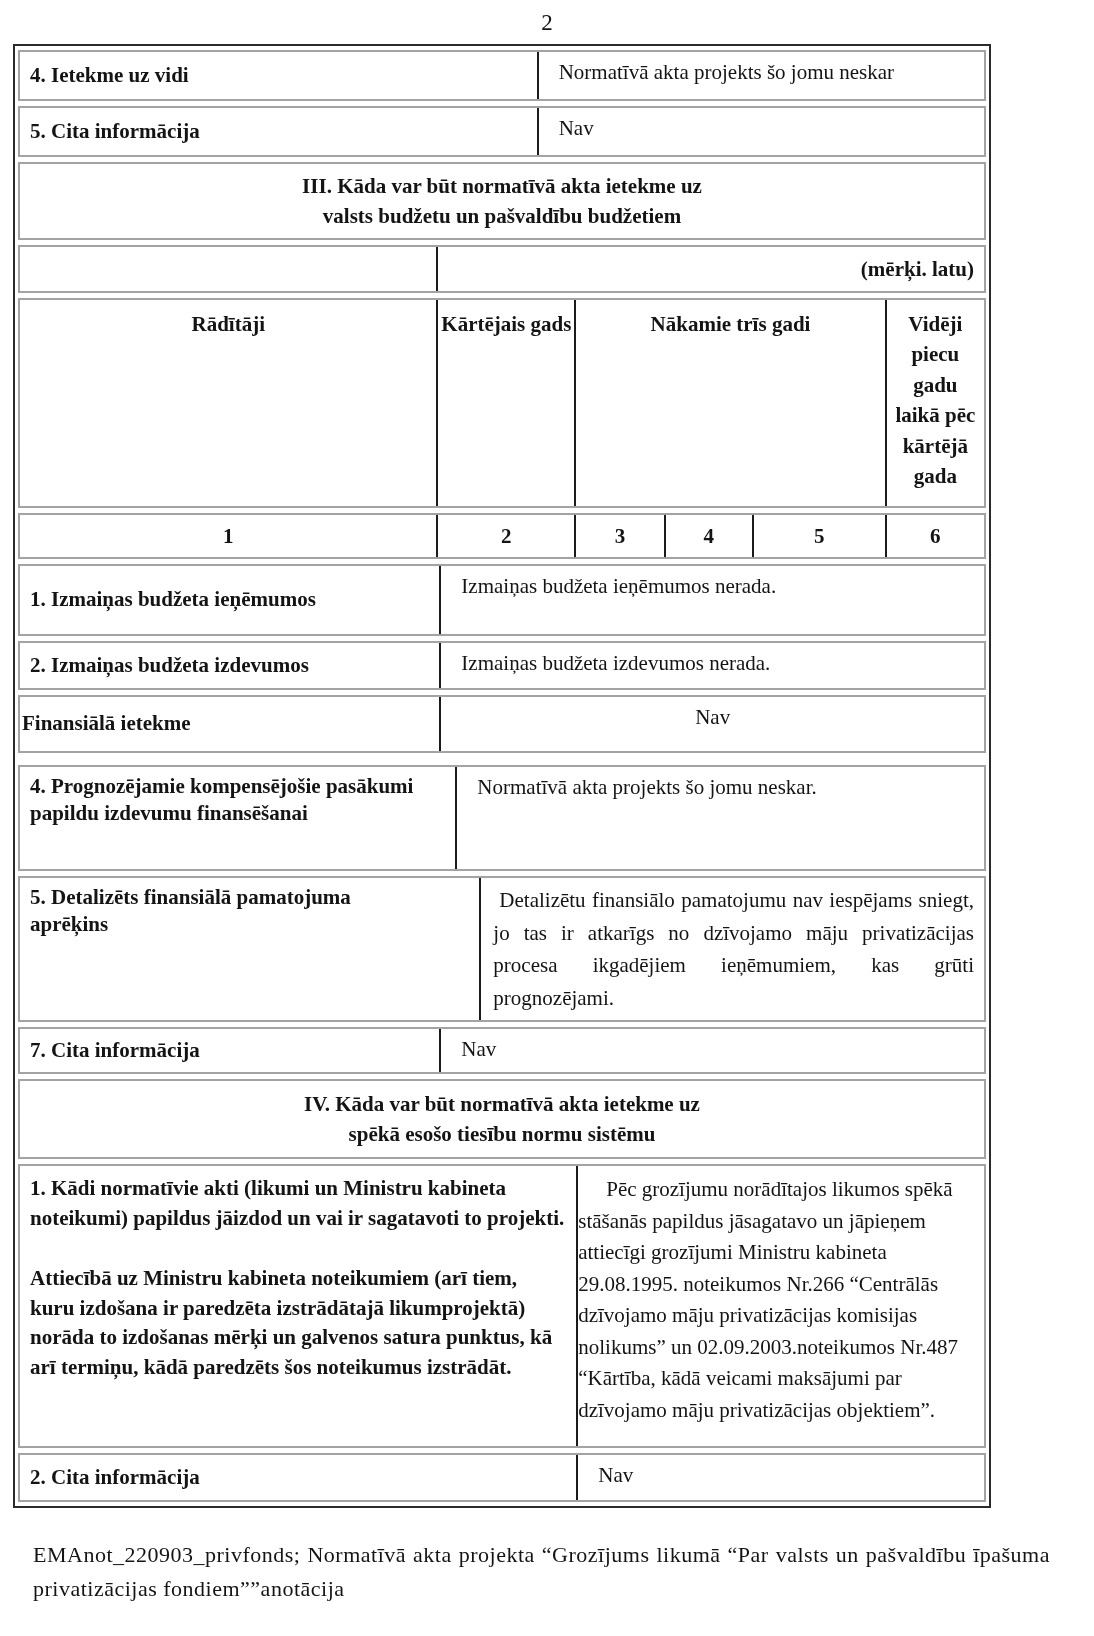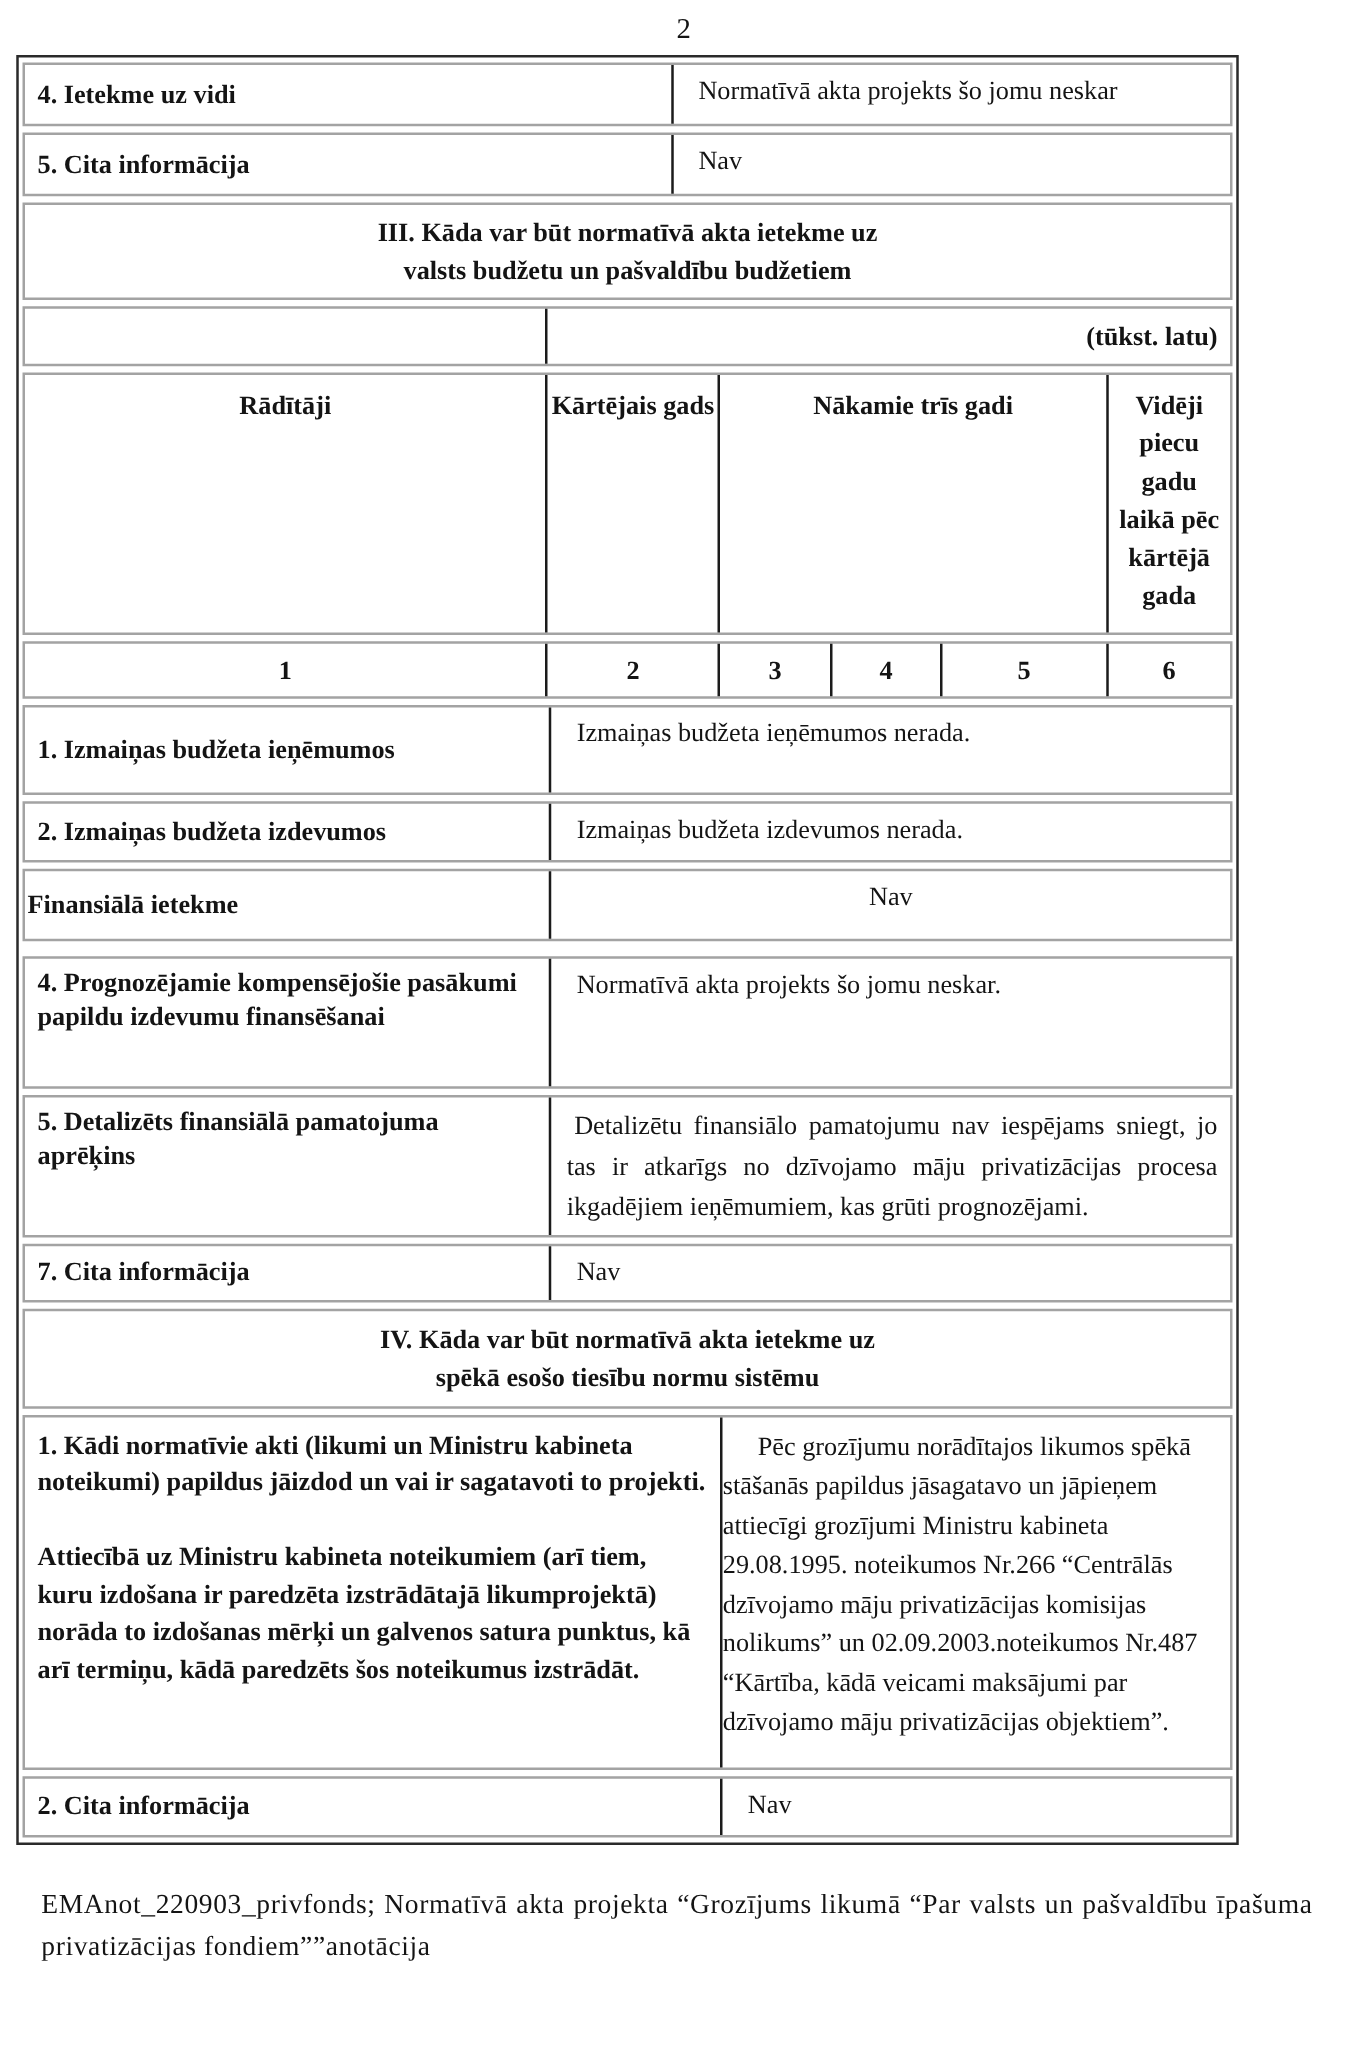--- a/index.html
+++ b/index.html
@@ -48,22 +48,22 @@
   .iv-left{width:57.7%;} .iv-right{flex:1;}
   
   .r-a{min-height:51px;}
   .r-title{min-height:78px;}
   .r-tukst{min-height:48px;}
   .r-head{min-height:210px;}
   .r-nums{min-height:46px;}
   .r-1{min-height:72px;}
   .r-2{min-height:49px;}
   .r-3{min-height:58px;}
-  .r-4{min-height:106px;}
-  .r-5{min-height:112px;}
+  .r-4{min-height:106px;gap:16px;}
+  .r-5{min-height:112px;gap:40px;}
   .r-6{min-height:47px;}
   .r-iv-t{min-height:80px;}
   .r-iv-1{min-height:284px;}
   .r-iv-2{min-height:49px;}
   
   .sec-title{
     width:100%;text-align:center;font-weight:bold;
     display:flex;flex-direction:column;justify-content:center;
     line-height:1.45;font-size:21px;
   }
@@ -121,21 +121,21 @@
 
   <div class="blk r-title">
     <div class="sec-title">
       <div>III. Kāda var būt normatīvā akta ietekme uz</div>
       <div>valsts budžetu un pašvaldību budžetiem</div>
     </div>
   </div>
 
   <div class="blk r-tukst">
     <div class="cell t-left"></div>
-    <div class="cell t-right units">(tūkst. latu)</div>
+    <div class="cell t-right units">(mērķi. latu)</div>
   </div>
 
   <div class="blk r-head">
     <div class="cell h-c1 hd">Rādītāji</div>
     <div class="cell h-c2 hd">Kārtējais gads</div>
     <div class="cell h-c35 hd">Nākamie trīs gadi</div>
     <div class="cell h-c6 hd hd6">Vidēji piecu gadu laikā pēc kārtējā gada</div>
   </div>
 
   <div class="blk r-nums">

